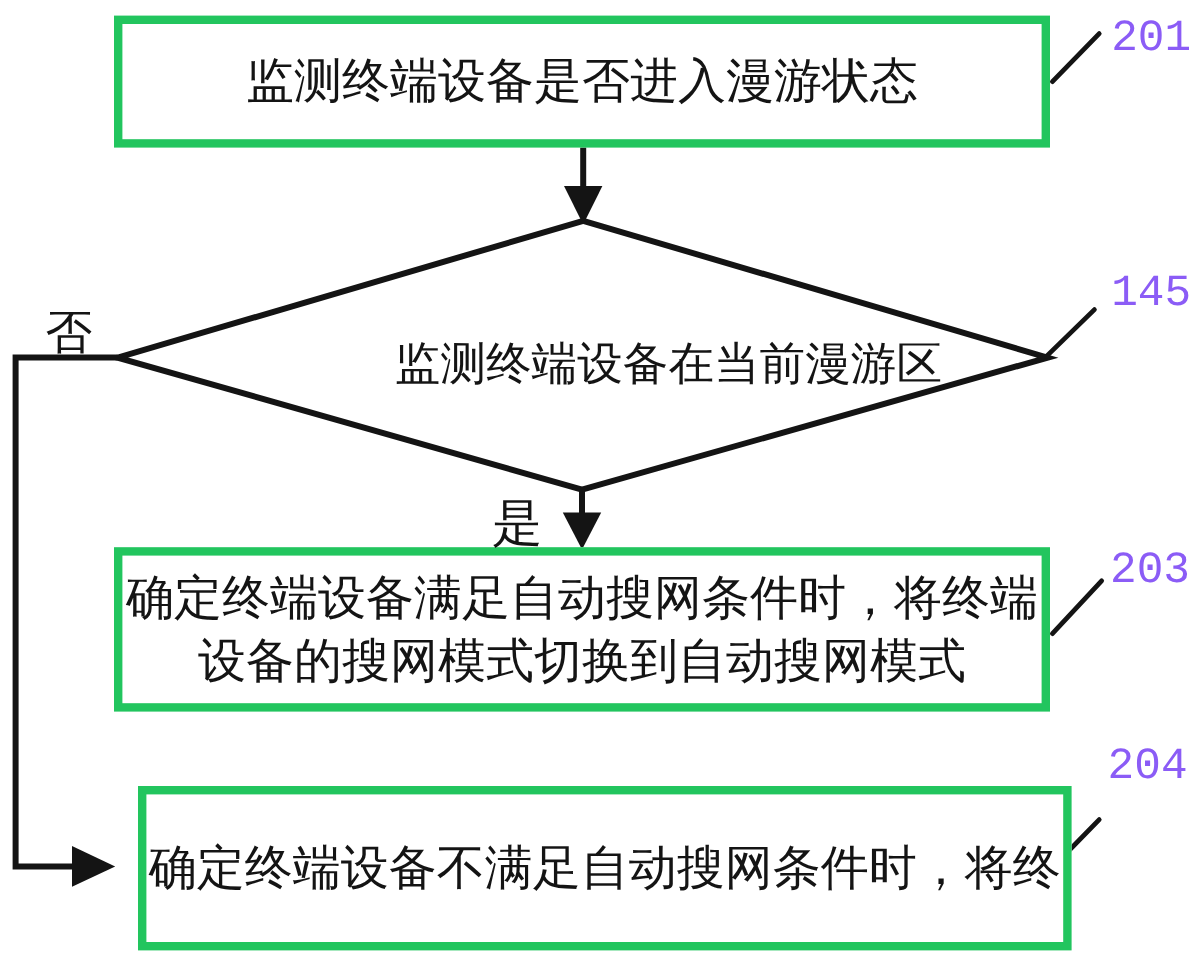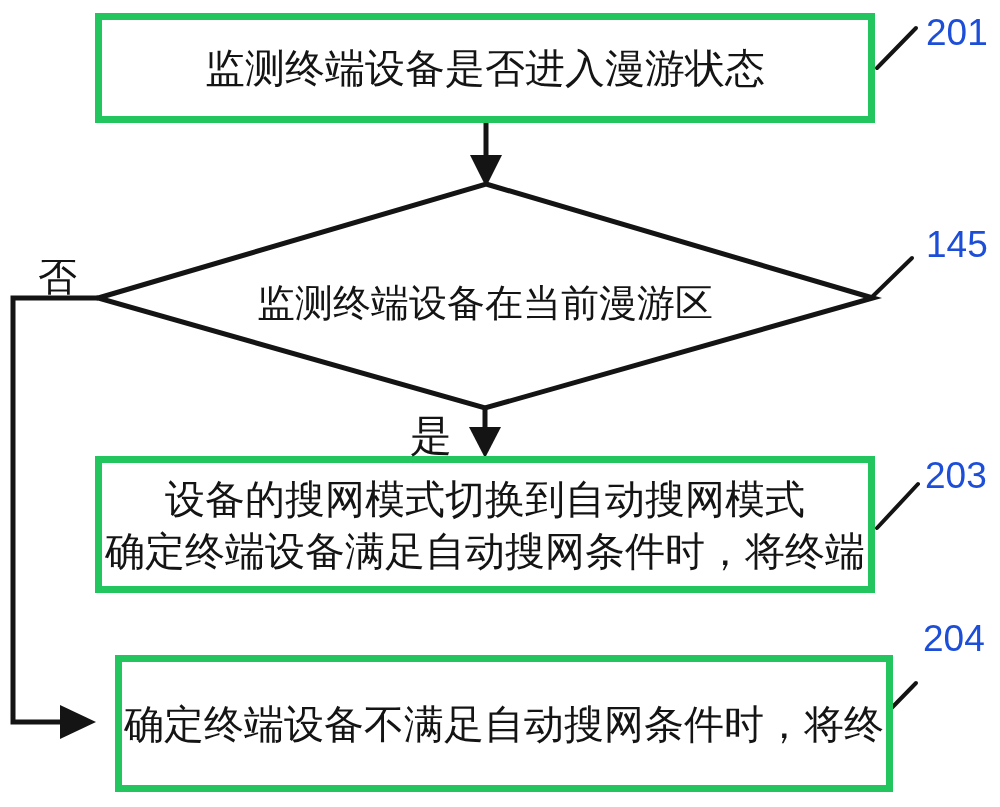--- a/index.html
+++ b/index.html
@@ -58,32 +58,32 @@
     color: #141414;
     text-align: center;
     white-space: nowrap;
     letter-spacing: 0px;
   }
   .diamond-text {
     position: absolute;
     display: flex;
     flex-direction: column;
     justify-content: center;
-    align-items: center;
+    align-items: flex-end;
     text-align: center;
   }
   .diamond-text .box-text {
     font-size: 38px;
     line-height: 54px;
   }
   .ref-label {
     position: absolute;
-    font-family: Liberation Sans, sans-serif;
+    font-family: Liberation Mono, monospace;
     font-size: 37px;
-    color: #1d4ed8;
+    color: #8b5cf6;
     white-space: nowrap;
   }
   .branch-label {
     position: absolute;
     font-size: 39px;
     color: #141414;
     white-space: nowrap;
   }
 </style>
 </head>
@@ -112,22 +112,22 @@
 
   <div class="box" style="left:95px; top:13px; width:780px; height:110px;">
     <div class="box-text">监测终端设备是否进入漫游状态</div>
   </div>
 
   <div class="diamond-text" style="left:185px; top:248px; width:600px; height:110px;">
     <div class="box-text">监测终端设备在当前漫游区</div>
   </div>
 
   <div class="box" style="left:95px; top:456px; width:780px; height:137px;">
+    <div class="box-text">确定终端设备满足自动搜网条件时，将终端</div>
     <div class="box-text">设备的搜网模式切换到自动搜网模式</div>
-    <div class="box-text">确定终端设备满足自动搜网条件时，将终端</div>
   </div>
 
   <div class="box" style="left:115px; top:655px; width:778px; height:137px;">
     <div class="box-text">确定终端设备不满足自动搜网条件时，将终</div>
   </div>
 
   <div class="ref-label" style="left:926px; top:12px;">201</div>
   <div class="ref-label" style="left:926px; top:224px;">145</div>
   <div class="ref-label" style="left:925px; top:455px;">203</div>
   <div class="ref-label" style="left:923px; top:618px;">204</div>

